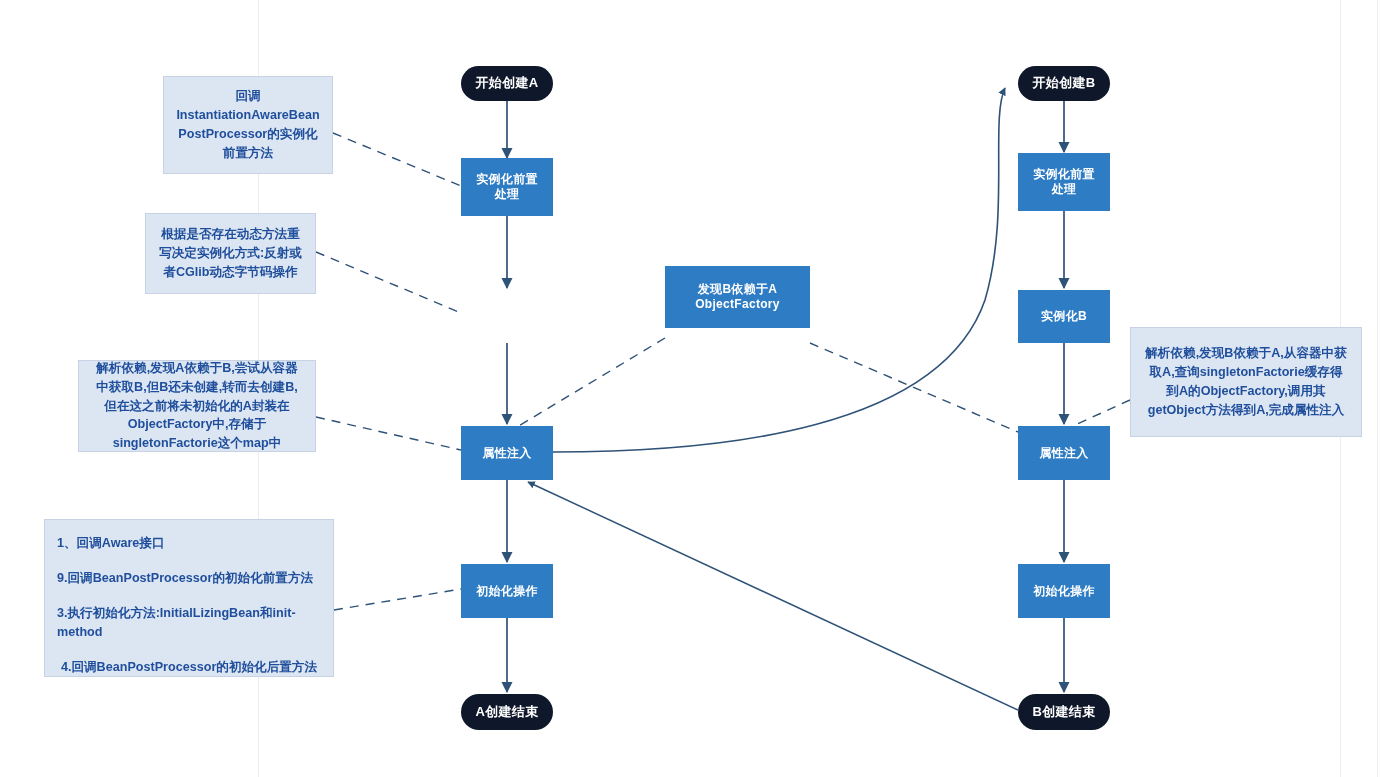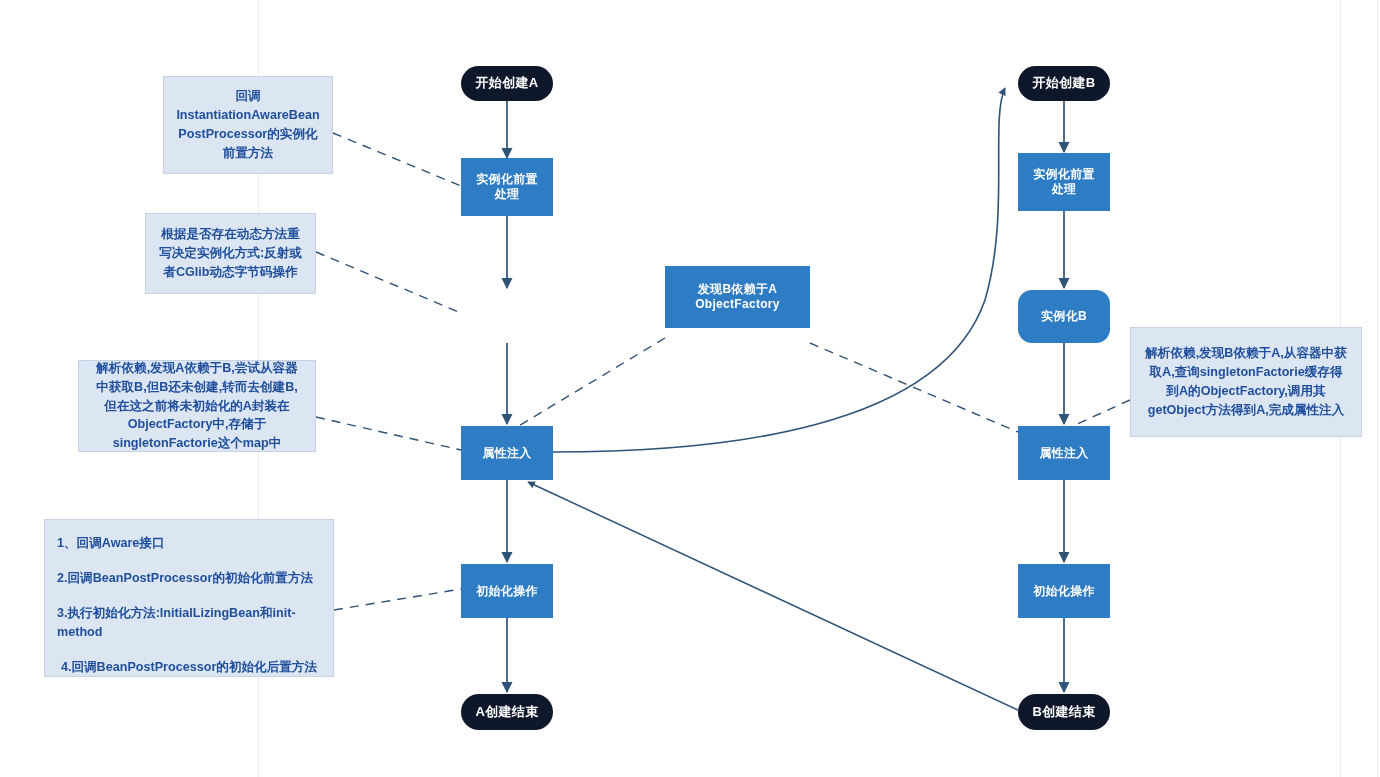--- a/index.html
+++ b/index.html
@@ -169,21 +169,21 @@
 
   <div class="node terminal" style="left:1018px; top:66px; width:92px; height:35px;">
     <span>开始创建B</span>
   </div>
 
   <div class="node process nowrap-block" style="left:1018px; top:153px; width:92px; height:58px;">
     <span>实例化前置
 处理</span>
   </div>
 
-  <div class="node process" style="left:1018px; top:290px; width:92px; height:53px;border-radius:14px;">
+  <div class="node process" style="left:1018px; top:290px; width:92px; height:53px;">
     <span>实例化B</span>
   </div>
 
   <div class="node process" style="left:1018px; top:426px; width:92px; height:54px;">
     <span>属性注入</span>
   </div>
 
   <div class="node process" style="left:1018px; top:564px; width:92px; height:54px;">
     <span>初始化操作</span>
   </div>
@@ -221,19 +221,19 @@
   <div class="note nowrap-block" style="left:1130px; top:327px; width:232px; height:110px;">
     <span>解析依赖,发现B依赖于A,从容器中获
 取A,查询singletonFactorie缓存得
 到A的ObjectFactory,调用其
 getObject方法得到A,完成属性注入</span>
   </div>
 
   <div class="note left-align" style="left:44px; top:519px; width:290px; height:158px;">
     <div class="note-lines">
       <p class="note-line">1、回调Aware接口</p>
-      <p class="note-line">2.回调BeanPostProcessor的初始化前置方法</p>
+      <p class="note-line">9.回调BeanPostProcessor的初始化前置方法</p>
       <p class="note-line">3.执行初始化方法:InitialLizingBean和init-method</p>
       <p class="note-line">4.回调BeanPostProcessor的初始化后置方法</p>
     </div>
   </div>
 
 </div>
 
 </body></html>

